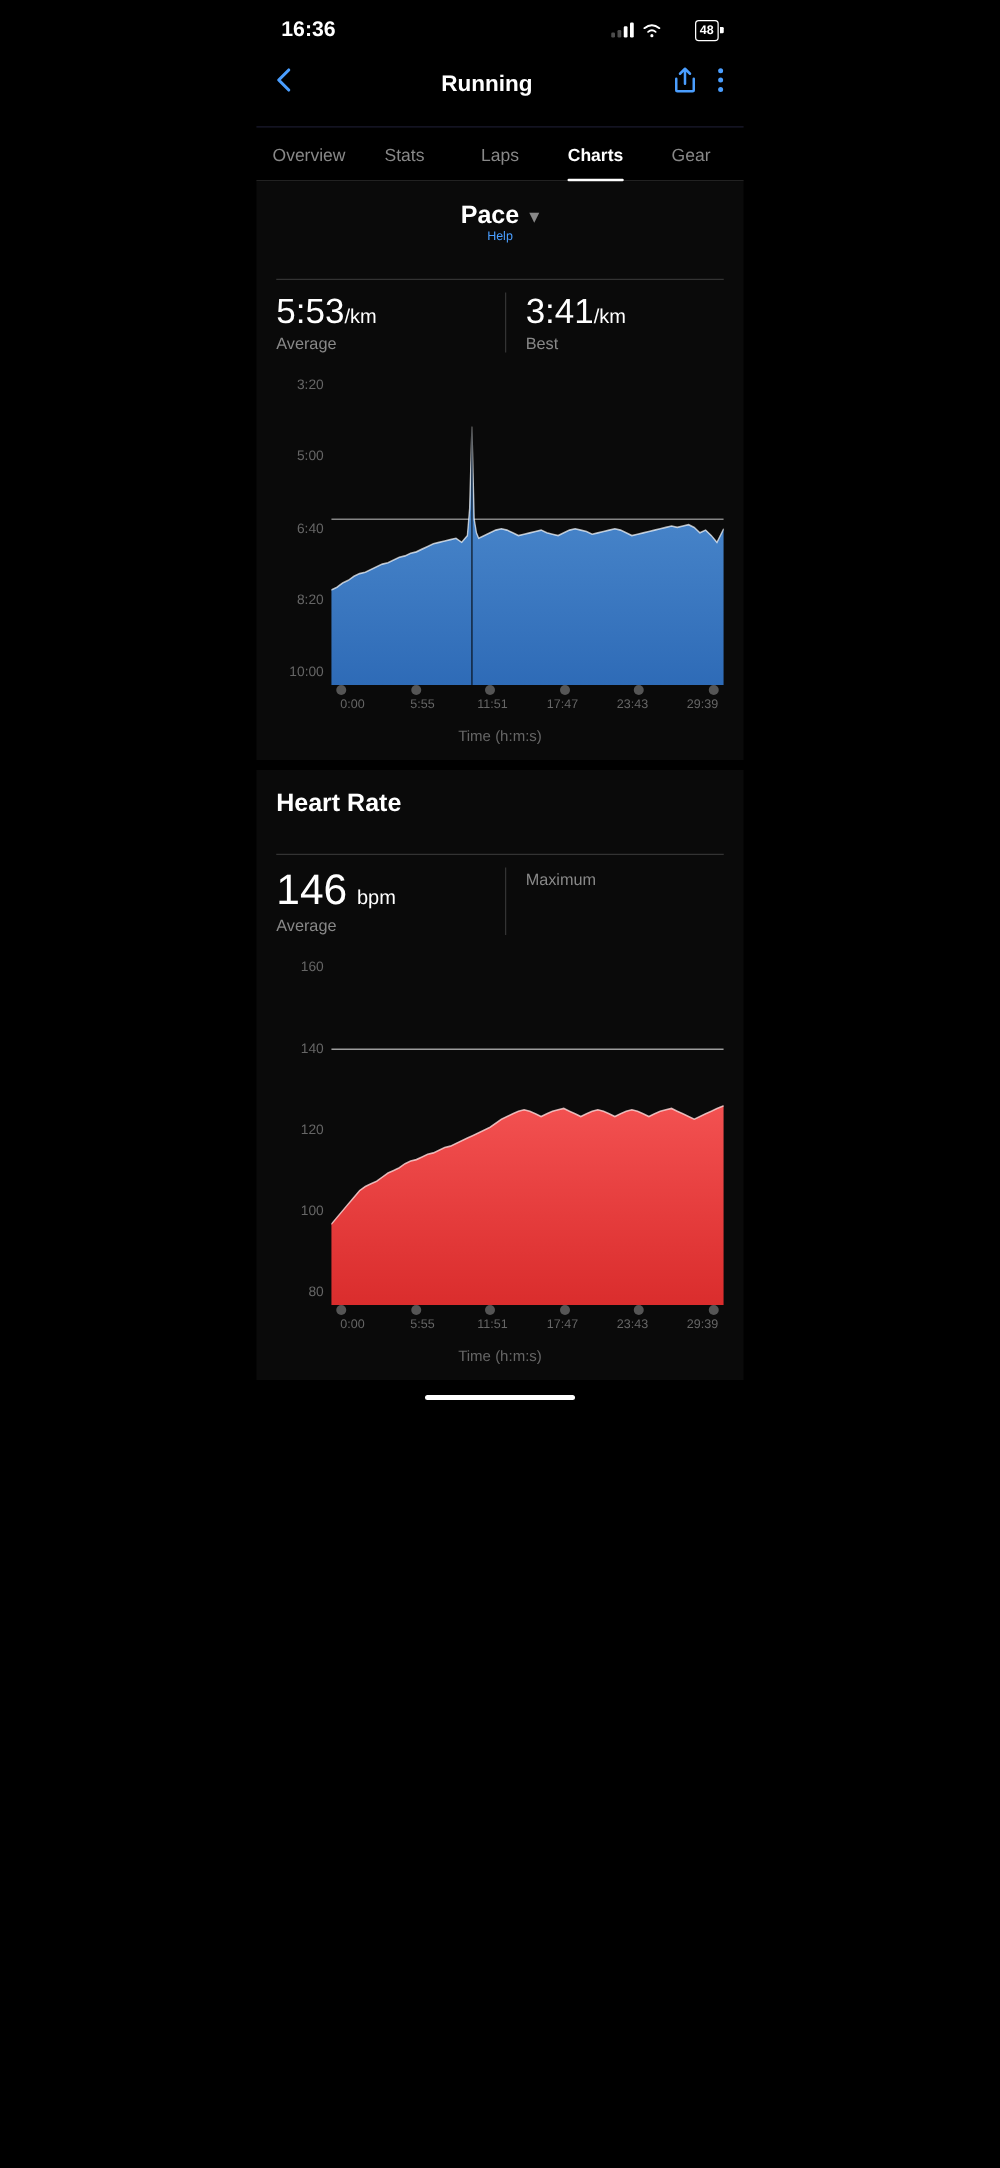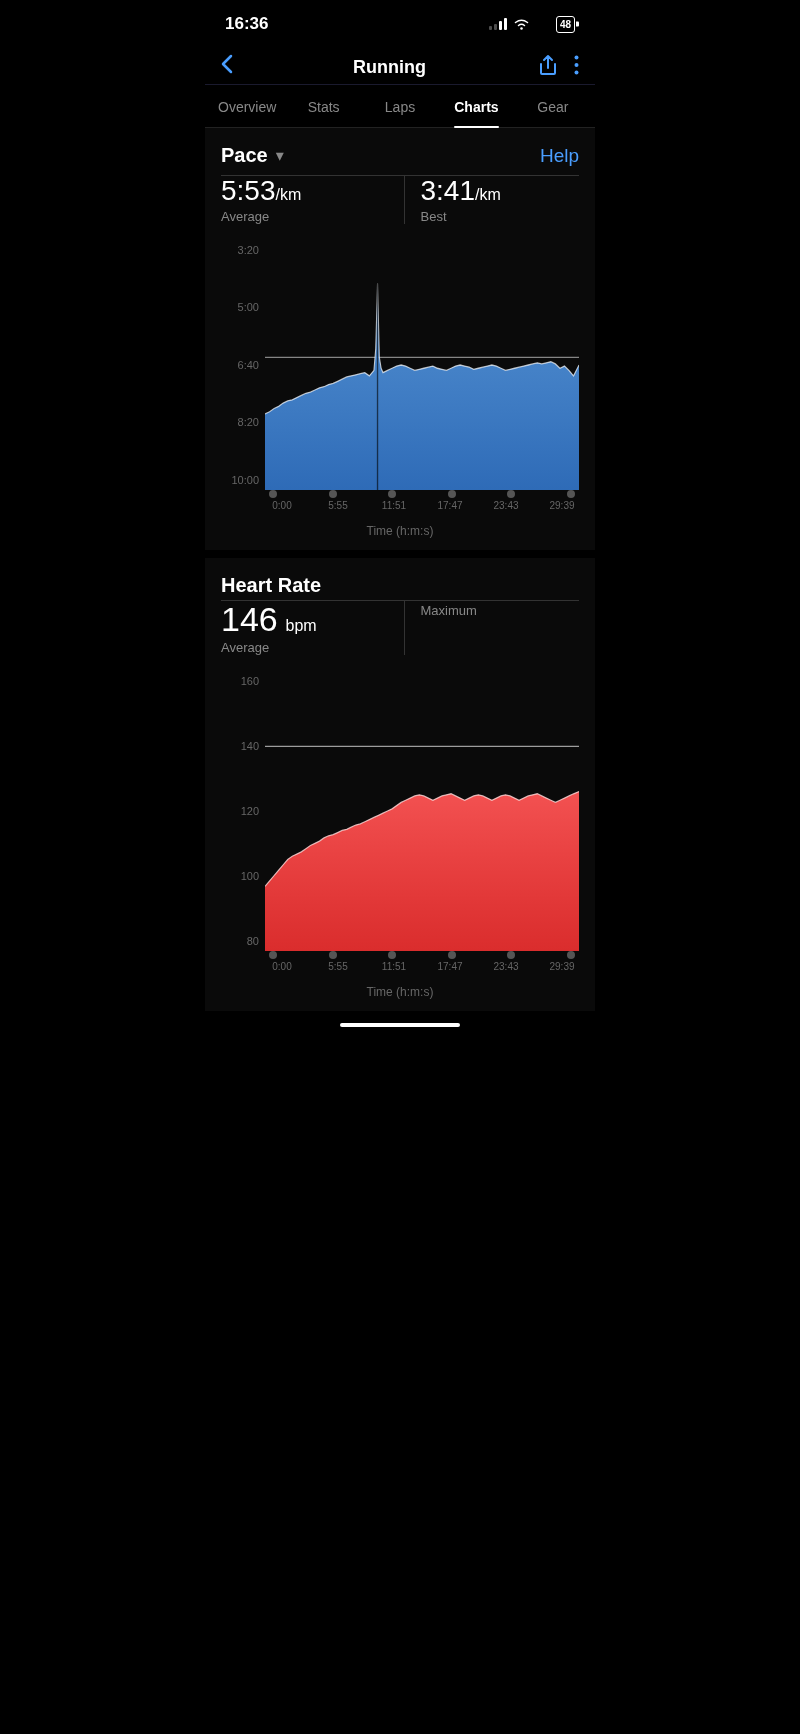--- a/index.html
+++ b/index.html
@@ -65,21 +65,21 @@
       height: 5px;
       background: #fff;
       border-radius: 0 1px 1px 0;
     }
 
     
     .header {
       display: flex;
       align-items: center;
       justify-content: flex-end;
-      padding: 8px 16px 0;
+      padding: 8px 16px 17px;
       border-bottom: 1px solid #1a1a2e;
     }
     .back-btn {
       color: #4A9EFF;
       font-size: 22px;
       padding: 4px 8px 4px 0;
       cursor: pointer;
     }
     .header-title {
       font-size: 18px;
@@ -132,44 +132,46 @@
     .chart-section {
       padding: 16px 16px 0;
       background: #0a0a0a;
       margin-bottom: 8px;
     }
 
     .chart-header {
       display: flex;
       justify-content: space-between;
       align-items: center;
-      margin-bottom: 8px;
+      margin-bottom: 28px;
+      flex-direction: column;
     }
     .chart-title-row {
       display: flex;
       align-items: center;
       gap: 8px;
     }
     .chart-title {
       font-size: 20px;
       font-weight: 700;
     }
     .chevron-down {
       color: #888;
       font-size: 16px;
     }
     .help-btn {
       color: #4A9EFF;
-      font-size: 19px;
+      font-size: 10px;
       cursor: pointer;
     }
 
     .stats-row {
       display: flex;
       border-top: 1px solid #333;
+      padding-top: 10px;
       margin-bottom: 16px;
     }
     .stat-item {
       flex: 1;
     }
     .stat-item + .stat-item {
       border-left: 1px solid #333;
       padding-left: 16px;
       margin-left: 24px;
     }
@@ -264,21 +266,21 @@
     }
 
     
     .hr-section {
       padding: 16px 16px 0;
       background: #0a0a0a;
     }
     .hr-title {
       font-size: 20px;
       font-weight: 700;
-      margin-bottom: 3px;
+      margin-bottom: 28px;
     }
 
     
     .home-indicator {
       width: 120px;
       height: 4px;
       background: #fff;
       border-radius: 2px;
       margin: 12px auto 8px;
     }

